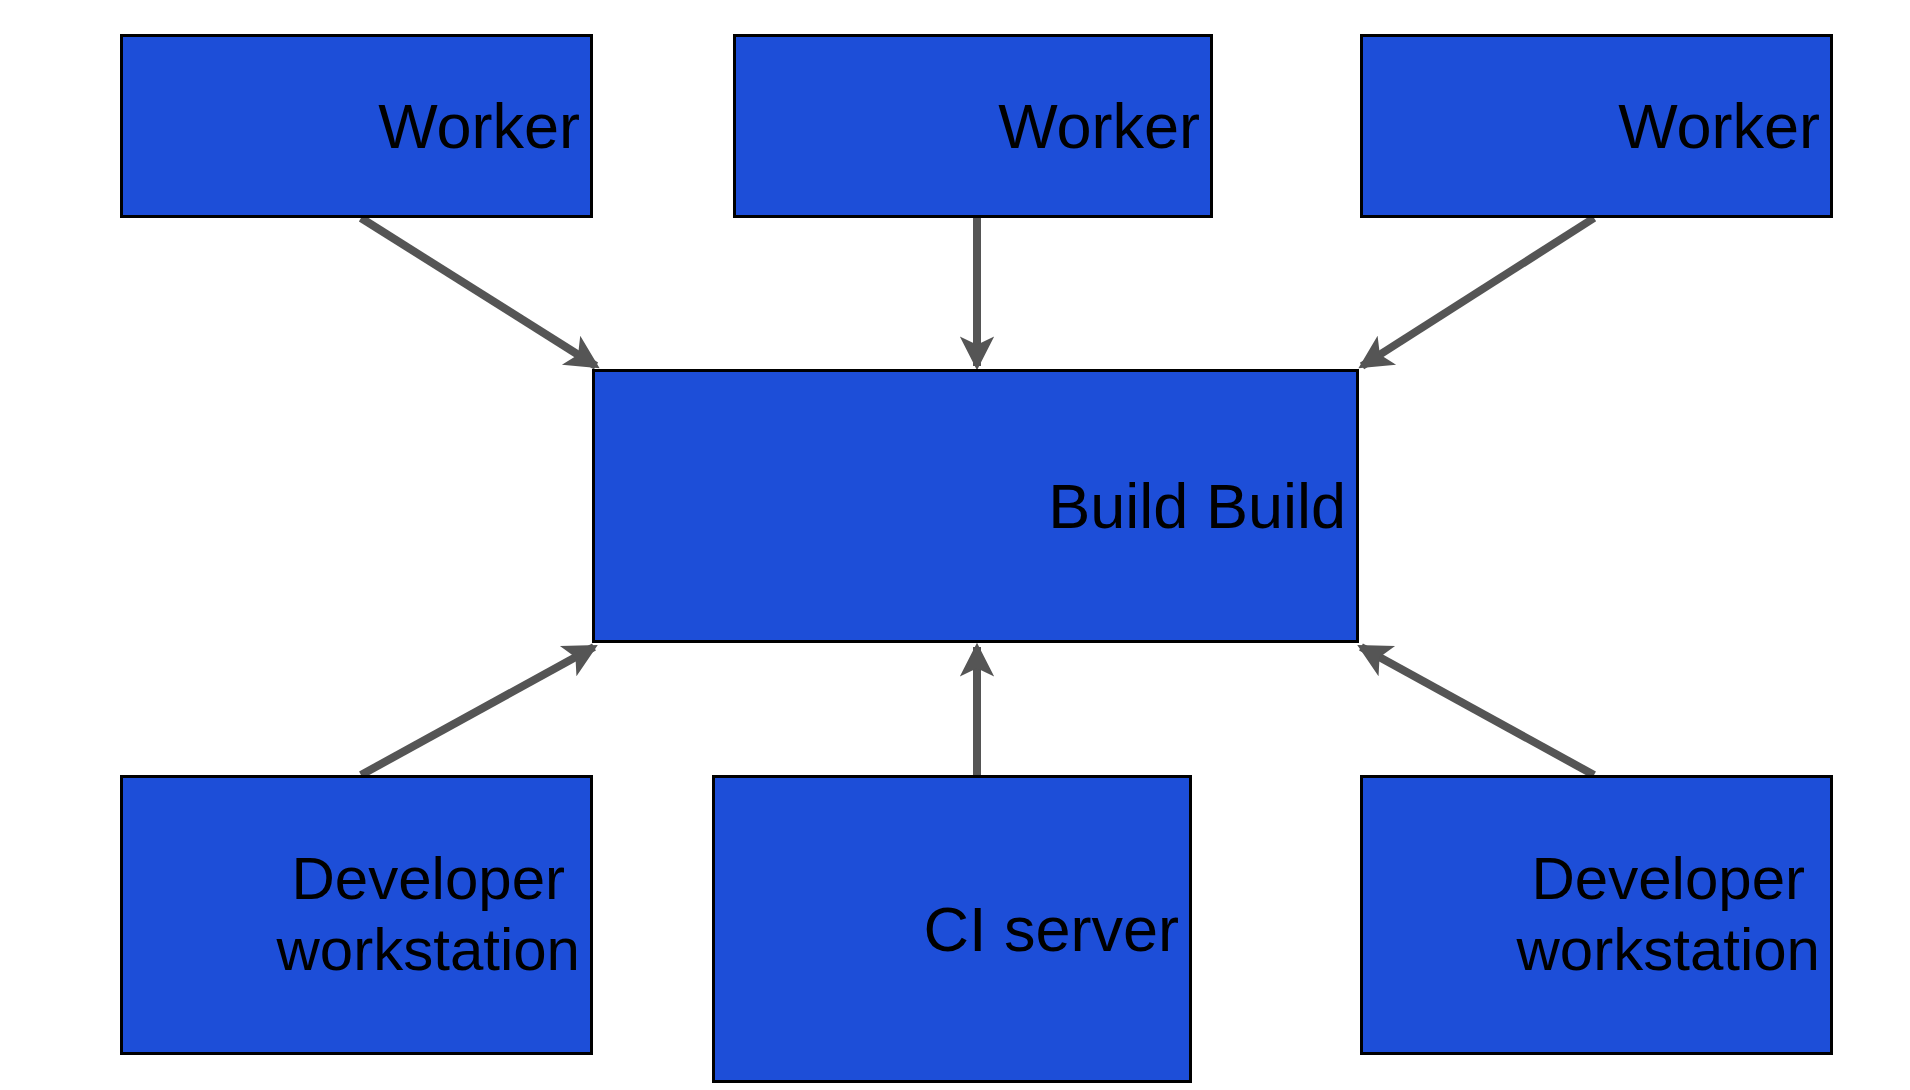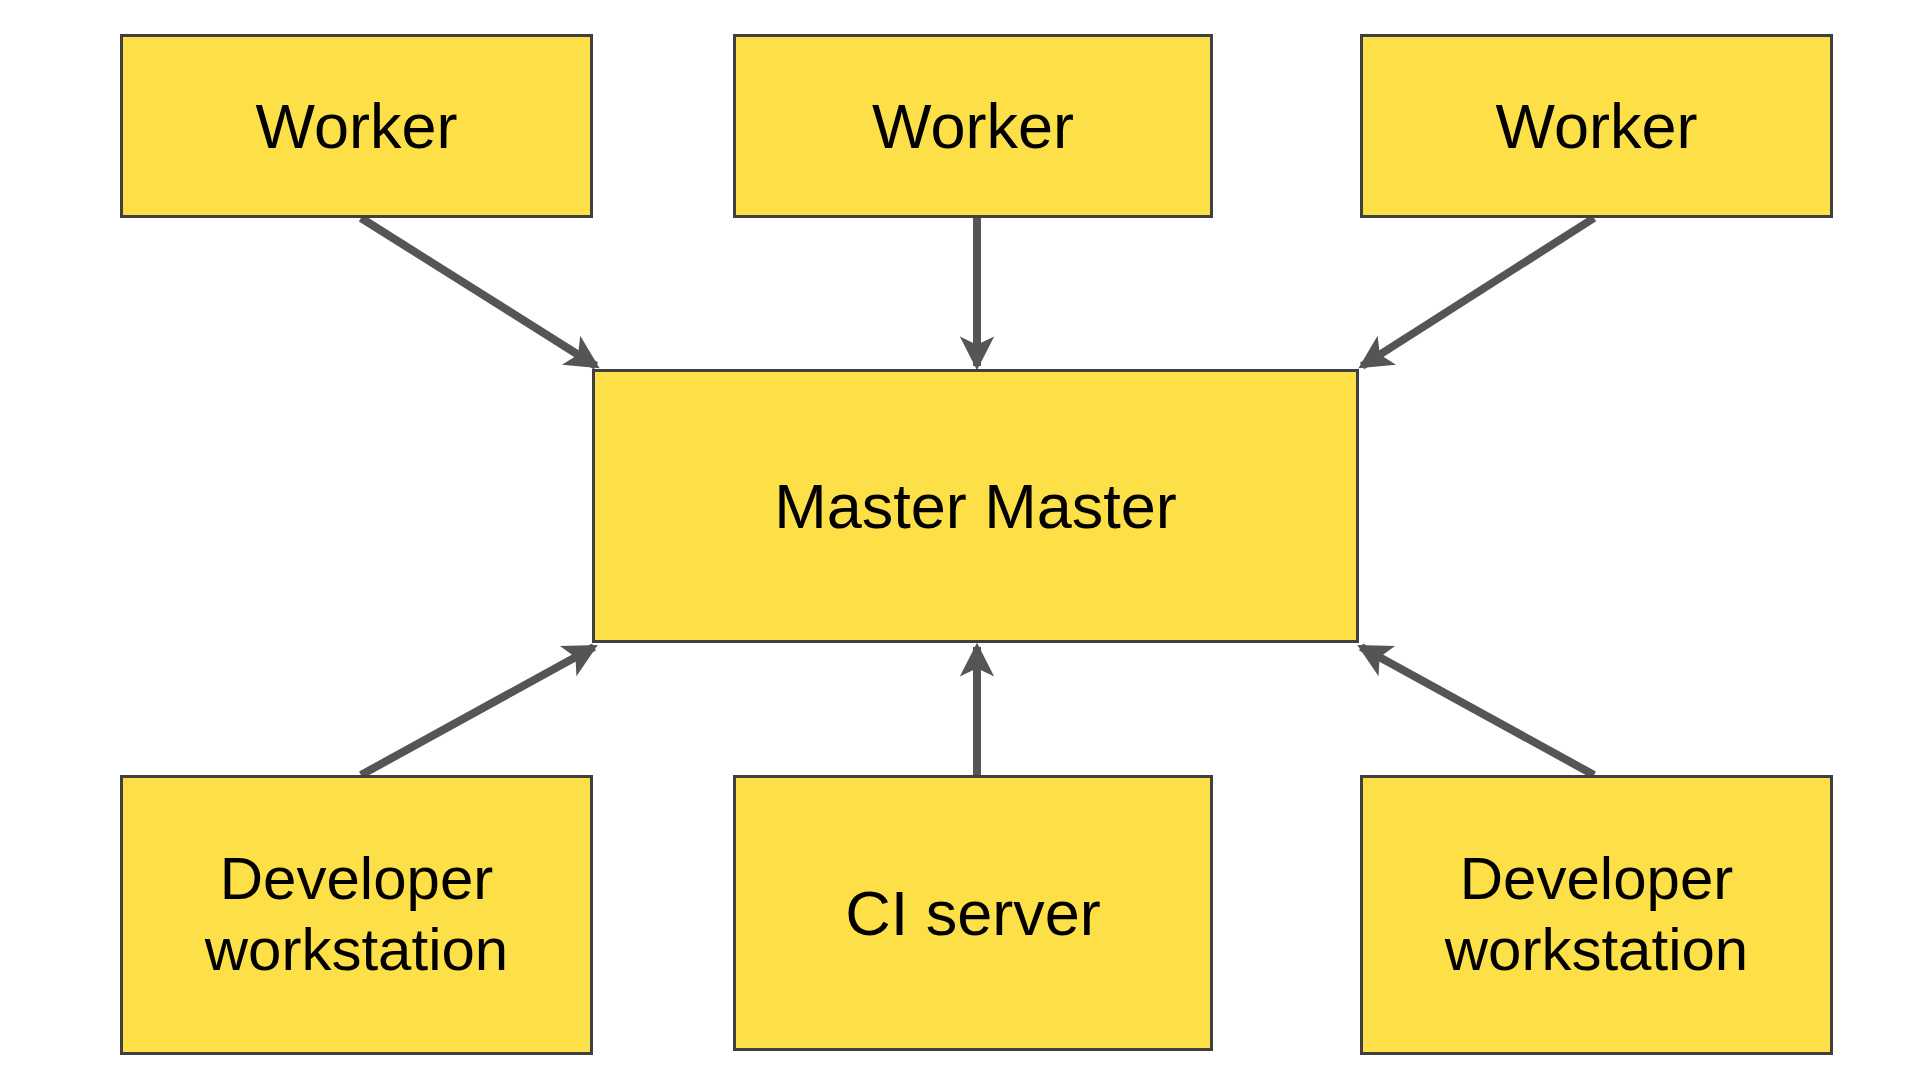--- a/index.html
+++ b/index.html
@@ -22,25 +22,25 @@
     position: absolute;
     left: 0;
     top: 0;
     width: 1910px;
     height: 1090px;
     pointer-events: none;
   }
   .node {
     position: absolute;
     box-sizing: border-box;
-    background: #fde047;
-    border: 3px solid #404040;
+    background: #1d4ed8;
+    border: 3px solid #000000;
     display: flex;
     align-items: center;
-    justify-content: center;
+    justify-content: flex-end;
     text-align: center;
     color: #000000;
     line-height: 1.18;
     z-index: 2;
   }
   .node-label {
     display: block;
     white-space: pre-line;
     padding: 0 10px;
   }
@@ -51,21 +51,21 @@
   #node-worker-1 .node-label,
   #node-worker-2 .node-label,
   #node-worker-3 .node-label { font-size: 63px; }
 
   
   #node-build-master { left: 592px; top: 369px; width: 767px; height: 274px; }
   #node-build-master .node-label { font-size: 63px; }
 
   
   #node-dev-ws-1 { left: 120px; top: 775px;  width: 473px; height: 280px; }
-  #node-ci-server { left: 733px; top: 775px; width: 480px; height: 276px; }
+  #node-ci-server { left: 712px; top: 775px; width: 480px; height: 308px; }
   #node-dev-ws-2 { left: 1360px; top: 775px; width: 473px; height: 280px; }
   #node-dev-ws-1 .node-label,
   #node-dev-ws-2 .node-label { font-size: 60px; }
   #node-ci-server .node-label { font-size: 63px; }
 </style>
 </head>
 <body>
 
 <div id="diagram-canvas">
 
@@ -99,21 +99,21 @@
 
   <div class="node" id="node-worker-2">
     <span class="node-label">Worker</span>
   </div>
 
   <div class="node" id="node-worker-3">
     <span class="node-label">Worker</span>
   </div>
 
   <div class="node" id="node-build-master">
-    <span class="node-label">Master Master</span>
+    <span class="node-label">Build Build</span>
   </div>
 
   <div class="node" id="node-dev-ws-1">
     <span class="node-label">Developer
 workstation</span>
   </div>
 
   <div class="node" id="node-ci-server">
     <span class="node-label">CI server</span>
   </div>

